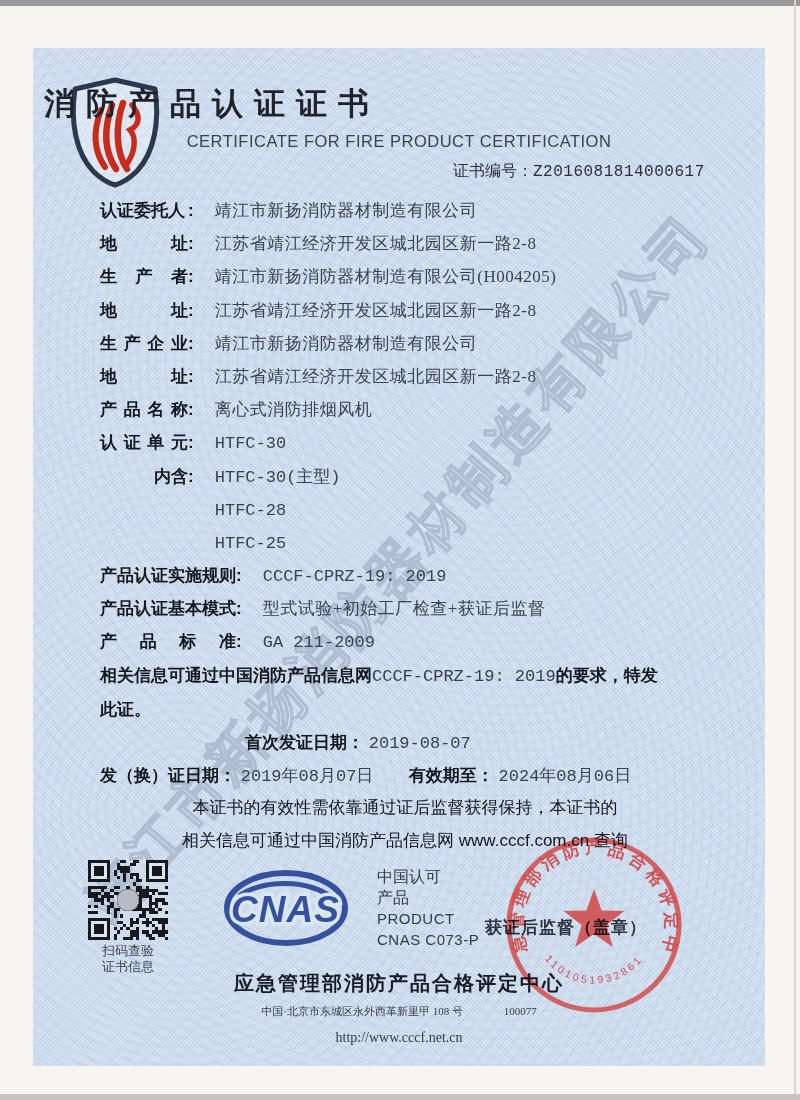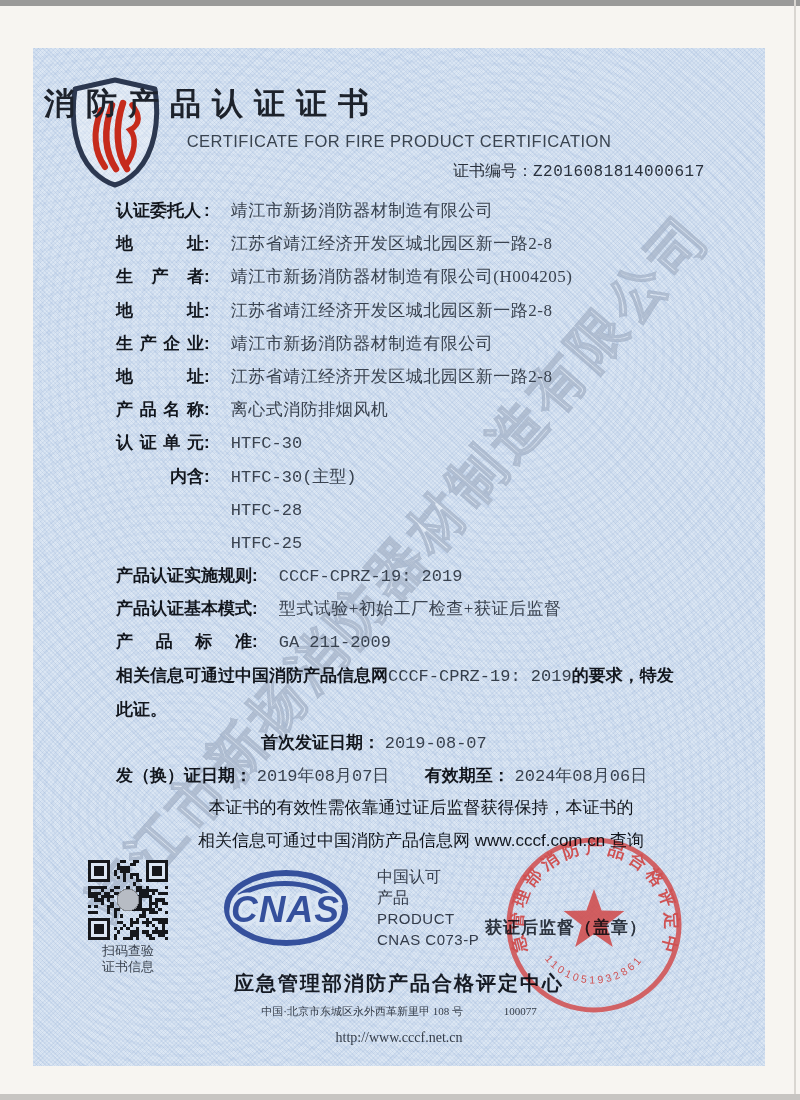--- a/index.html
+++ b/index.html
@@ -45,21 +45,21 @@
   .subtitle{
     position:absolute;left:0;top:84px;width:100%;text-align:center;
     font-size:16.5px;letter-spacing:0.5px;color:#39434f;
   }
   .certno{
     position:absolute;left:420px;top:113px;font-size:16px;color:#2a313c;
   }
   .certno .val{font-family:"Liberation Mono","DejaVu Sans Mono",monospace;letter-spacing:0.5px;color:#2a313c;}
 
   
-  .fields{position:absolute;left:83px;top:146px;width:648px;font-size:17px;}
+  .fields{position:absolute;left:67px;top:146px;width:648px;font-size:17px;}
   .frow{height:33.2px;line-height:33.2px;white-space:nowrap;}
   .flabel{display:inline-block;vertical-align:top;color:#12161d;font-weight:700;}
   .ltext{display:inline-block;width:88px;text-align:justify;text-align-last:justify;text-justify:inter-character;}
   .ltext.noj{text-align:left;text-align-last:left;}
   .ltext.right{text-align:right;text-align-last:right;}
   .wide .ltext{width:136px;}
   .colon{display:inline-block;width:16px;}
   .fval{color:#39424f;font-family:"Liberation Mono","Liberation Serif",serif;margin-left:6px;}
   .fval.cjk{font-family:"Liberation Serif",serif;letter-spacing:0.5px;}
   .para{line-height:33.2px;font-weight:700;color:#12161d;white-space:normal;width:610px;}

